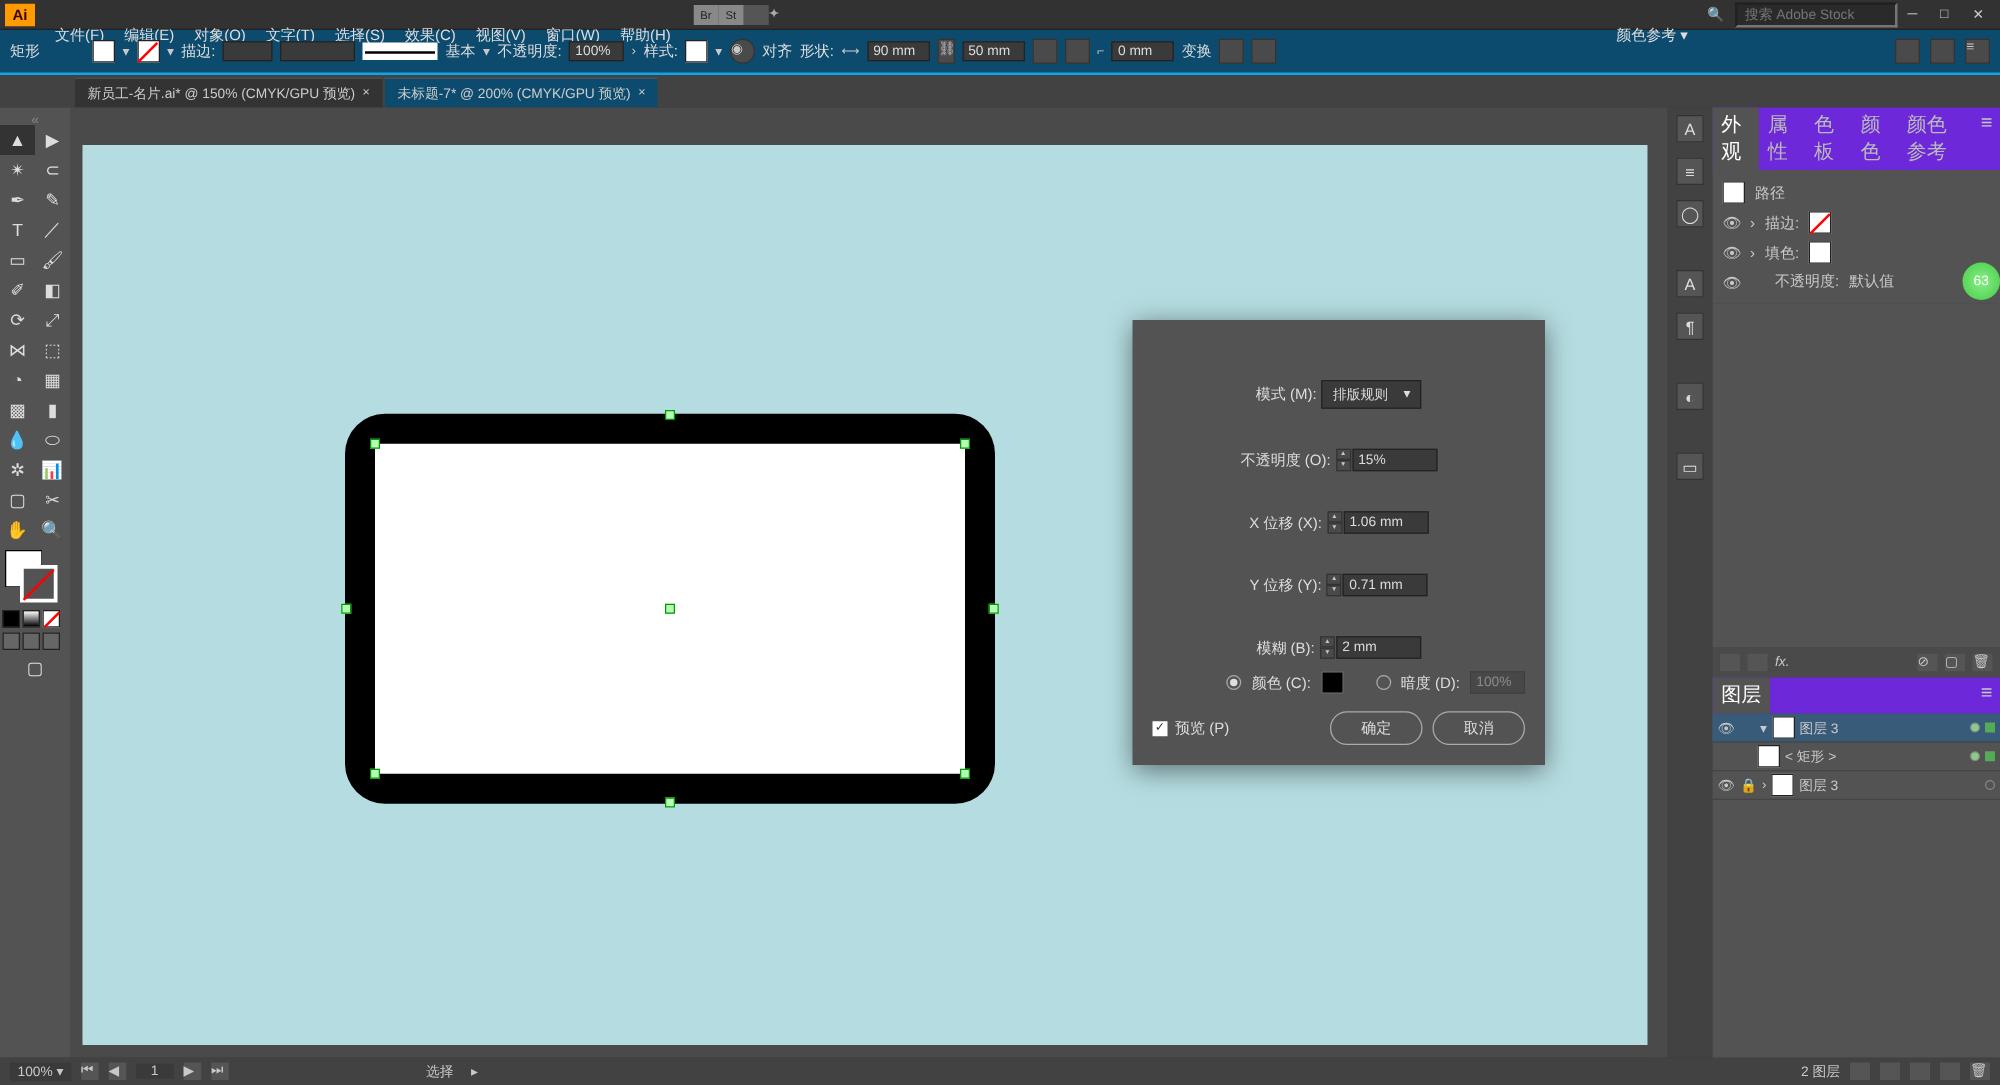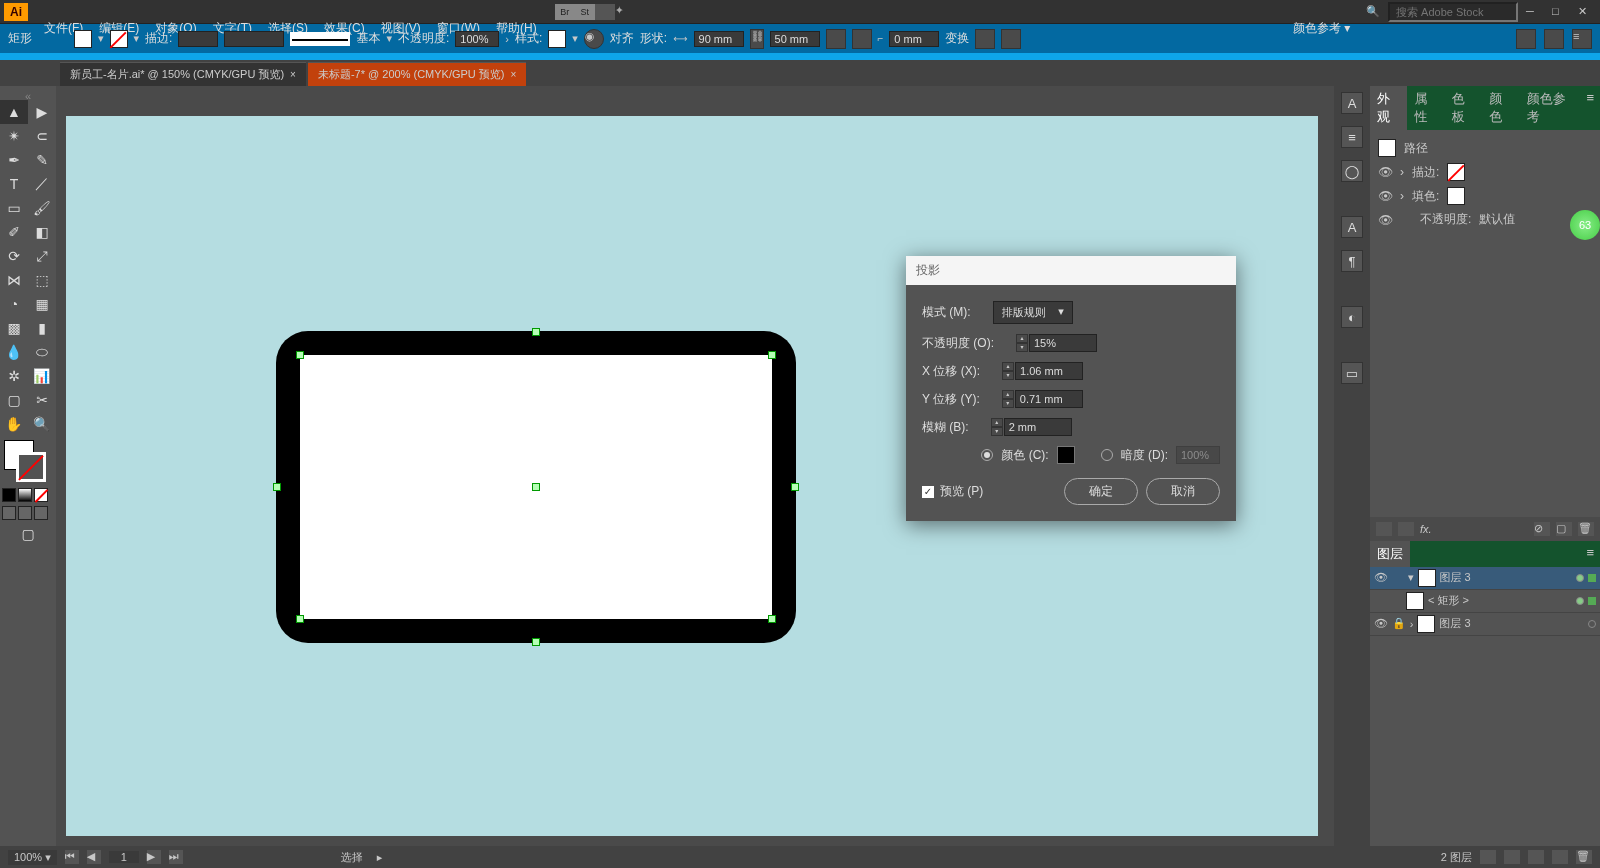--- a/index.html
+++ b/index.html
@@ -8,35 +8,35 @@
 
 .menubar { height: 24px; background: #323232; display: flex; align-items: center; padding: 0 4px; border-bottom: 1px solid #222; }
 .ai-logo { width: 24px; height: 18px; background: #ff9a00; color: #330000; font-weight: bold; text-align: center; line-height: 18px; font-size: 12px; margin-right: 8px; }
 .menu-item { padding: 0 8px; cursor: pointer; font-size: 12px; color: #ddd; margin-top: 33px; }
 .menubar-right { margin-left: auto; display: flex; align-items: center; gap: 8px; }
 .menu-icon-btn { width: 20px; height: 16px; background: #555; display: inline-block; }
 .search-stock { background: #2a2a2a; padding: 2px 6px; font-size: 11px; color: #888; width: 130px; }
 .win-btn { width: 18px; height: 14px; display: inline-block; position: relative; }
 
 
-.controlbar { height: 36px; background: #0369a1; display: flex; align-items: center; padding: 0 8px; gap: 6px; border-bottom: 7px solid #0ea5e9; justify-content: space-between; }
+.controlbar { height: 36px; background: #0c4a6e; display: flex; align-items: center; padding: 0 8px; gap: 6px; border-bottom: 2px solid #0ea5e9; justify-content: space-between; }
 .ctrl-label { font-size: 12px; color: #ddd; }
 .swatch { width: 18px; height: 18px; background: #fff; border: 1px solid #222; }
 .swatch.red-slash { background: #fff; position: relative; }
 .swatch.red-slash::after { content: ''; position: absolute; width: 140%; height: 2px; background: red; transform: rotate(-45deg); top: 50%; left: -20%; }
 .num-input { background: #3a3a3a; color: #ddd; border: 1px solid #222; padding: 1px 4px; width: 50px; font-size: 11px; }
 .stroke-preview { width: 60px; height: 14px; background: #fff; position: relative; }
 .stroke-preview::after { content: ''; position: absolute; left: 2px; right: 2px; top: 50%; height: 2px; background: #000; }
 .ctrl-btn { width: 20px; height: 20px; background: #4a4a4a; border: 1px solid #333; }
 .controlbar-right { margin-left: auto; display: flex; gap: 8px; }
 
 
 .tabbar { height: 26px; background: #424242; display: flex; align-items: flex-end; padding-left: 60px; }
 .doc-tab { background: #333; padding: 4px 10px; font-size: 11px; color: #ccc; display: flex; align-items: center; gap: 6px; border-top: 1px solid #555; margin-right: 2px; }
-.doc-tab.active { background: #c2410c; }
+.doc-tab.active { background: #0c4a6e; }
 .tab-close { font-size: 10px; }
 
 
 .main { display: flex; height: calc(868px - 24px - 36px - 26px - 22px); }
 
 
 .toolbox { width: 56px; background: #535353; display: flex; flex-direction: column; padding-top: 4px; }
 .toolbox-handle { height: 10px; text-align: center; color: #888; }
 .tool-row { display: flex; }
 .tool { width: 28px; height: 24px; display: flex; align-items: center; justify-content: center; color: #ddd; font-size: 14px; position: relative; }
@@ -60,41 +60,41 @@
 .sel-h-bc { left: 50%; bottom: -3px; margin-left: -4px; }
 .sel-h-cl { left: -3px; top: 50%; margin-top: -4px; }
 .sel-h-cr { right: -3px; top: 50%; margin-top: -4px; }
 .sel-h-c { left: 50%; top: 50%; margin-left: -4px; margin-top: -4px; }
 .scrollbar-v { position: absolute; right: 0; top: 0; bottom: 0; width: 16px; background: #4a4a4a; }
 
 
 .dialog { position: absolute; left: 850px; top: 170px; width: 330px; background: #535353; box-shadow: 0 4px 20px rgba(0,0,0,0.5); }
 .dialog-title { background: #f5f5f5; color: #666; padding: 6px 10px; font-size: 12px; }
 .dialog-body { padding: 16px; }
-.dlg-row { display: flex; align-items: center; margin-bottom: 10px; justify-content: flex-start; gap: 22px; }
+.dlg-row { display: flex; align-items: center; margin-bottom: 10px; justify-content: center; gap: 4px; margin-top: 32px; }
 .dlg-label { color: #ddd; font-size: 12px; }
 .dlg-select { background: #3a3a3a; border: 1px solid #222; padding: 3px 8px; color: #ddd; width: 80px; display: flex; justify-content: space-between; }
 .dlg-input-wrap { display: flex; align-items: center; }
 .dlg-spinner { display: flex; flex-direction: column; margin-right: 1px; }
 .dlg-spin-btn { width: 12px; height: 9px; background: #4a4a4a; border: 1px solid #333; font-size: 6px; text-align: center; line-height: 7px; }
 .dlg-input { background: #3a3a3a; border: 1px solid #222; color: #ddd; padding: 2px 4px; width: 68px; font-size: 11px; }
 .color-sw { width: 18px; height: 18px; background: #000; border: 1px solid #777; }
 .radio-row { display: flex; align-items: center; gap: 8px; justify-content: flex-end; margin-bottom: 14px; }
 .radio { width: 12px; height: 12px; border: 1px solid #aaa; border-radius: 50%; position: relative; }
 .radio.checked::after { content: ''; width: 6px; height: 6px; background: #ddd; border-radius: 50%; position: absolute; top: 2px; left: 2px; }
 .check { width: 12px; height: 12px; background: #fff; color: #333; font-size: 10px; text-align: center; line-height: 12px; }
 .dlg-footer { display: flex; align-items: center; justify-content: space-between; }
 .dlg-btn { border: 1px solid #aaa; border-radius: 14px; padding: 4px 24px; color: #ddd; font-size: 12px; background: transparent; }
 
 
 .dock { width: 36px; background: #424242; display: flex; flex-direction: column; align-items: center; padding-top: 6px; gap: 12px; }
 .dock-icon { width: 22px; height: 22px; background: #555; border: 1px solid #333; display: flex; align-items: center; justify-content: center; font-size: 13px; color: #ddd; }
 
 .panels { width: 230px; background: #424242; display: flex; flex-direction: column; }
-.panel-tabs { display: flex; background: #14532d; font-size: 13px; }
+.panel-tabs { display: flex; background: #6d28d9; font-size: 16px; }
 .panel-tab { padding: 4px 7px; color: #bbb; }
 .panel-tab.active { background: #535353; color: #fff; }
 .panel-menu { margin-left: auto; padding: 4px 6px; }
 .panel-body { background: #535353; padding: 6px; flex: 0 0 auto; }
 .appr-row { display: flex; align-items: center; gap: 8px; padding: 3px 2px; font-size: 12px; }
 .appr-sw { width: 18px; height: 18px; background: #fff; border: 1px solid #222; }
 .appr-sw.slash { position: relative; }
 .appr-sw.slash::after { content: ''; position: absolute; width: 140%; height: 2px; background: red; transform: rotate(-45deg); top: 50%; left: -20%; }
 .eye { width: 14px; height: 14px; }
 .panel-foot { height: 24px; background: #4a4a4a; display: flex; align-items: center; gap: 6px; padding: 0 6px; }
@@ -285,21 +285,20 @@
         <div class="sel-handle sel-h-tc"></div>
         <div class="sel-handle sel-h-bc"></div>
         <div class="sel-handle sel-h-cl"></div>
         <div class="sel-handle sel-h-cr"></div>
         <div class="sel-handle sel-h-c"></div>
       </div>
     </div>
     <div class="scrollbar-v"></div>
 
     <div class="dialog">
-      <div class="dialog-title">投影</div>
       <div class="dialog-body">
         <div class="dlg-row">
           <span class="dlg-label">模式 (M):</span>
           <div class="dlg-select">
               <span>排版规则</span>
               <span>▾</span>
             </div>
         </div>
         <div class="dlg-row">
           <span class="dlg-label">不透明度 (O):</span>

